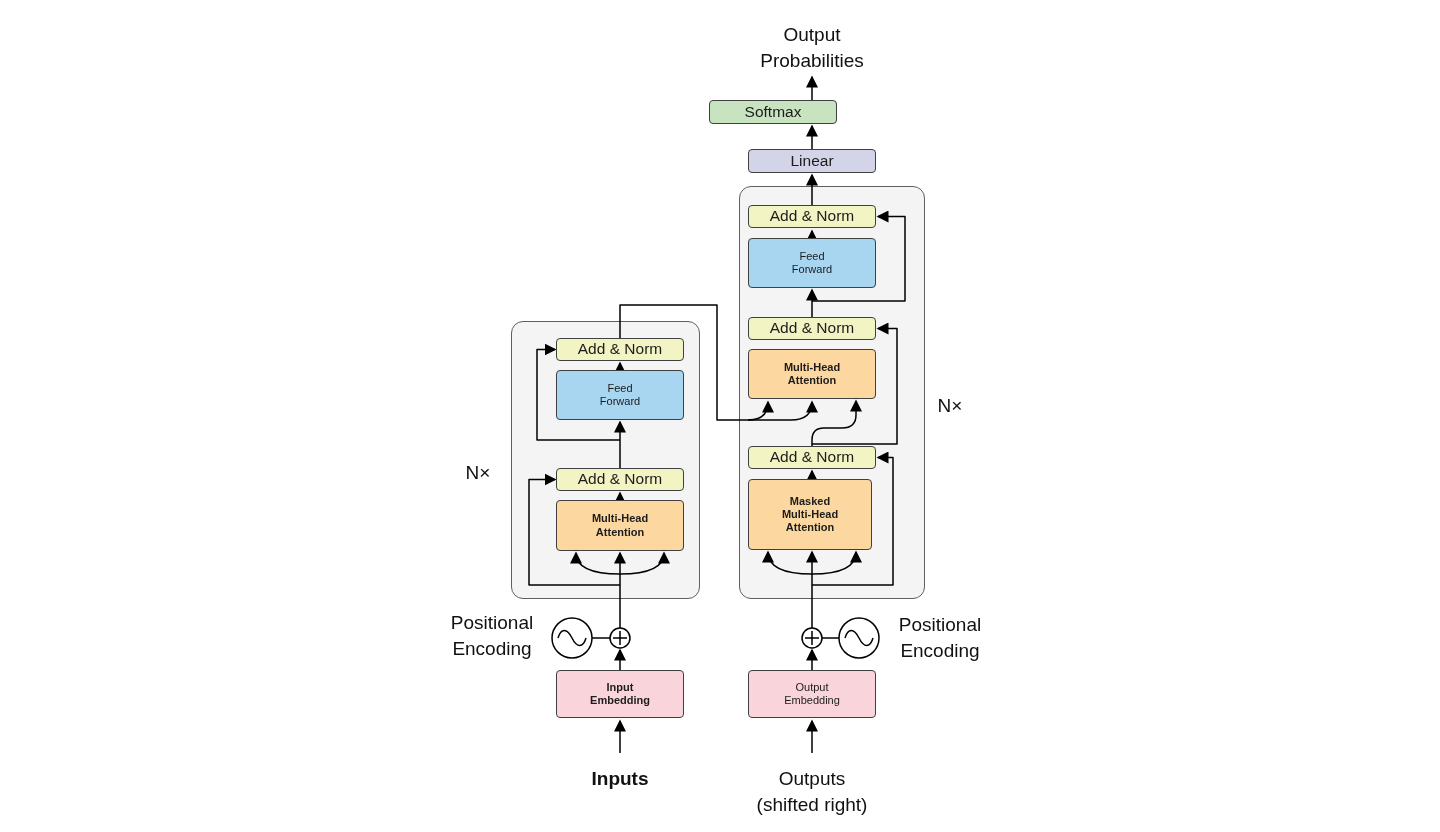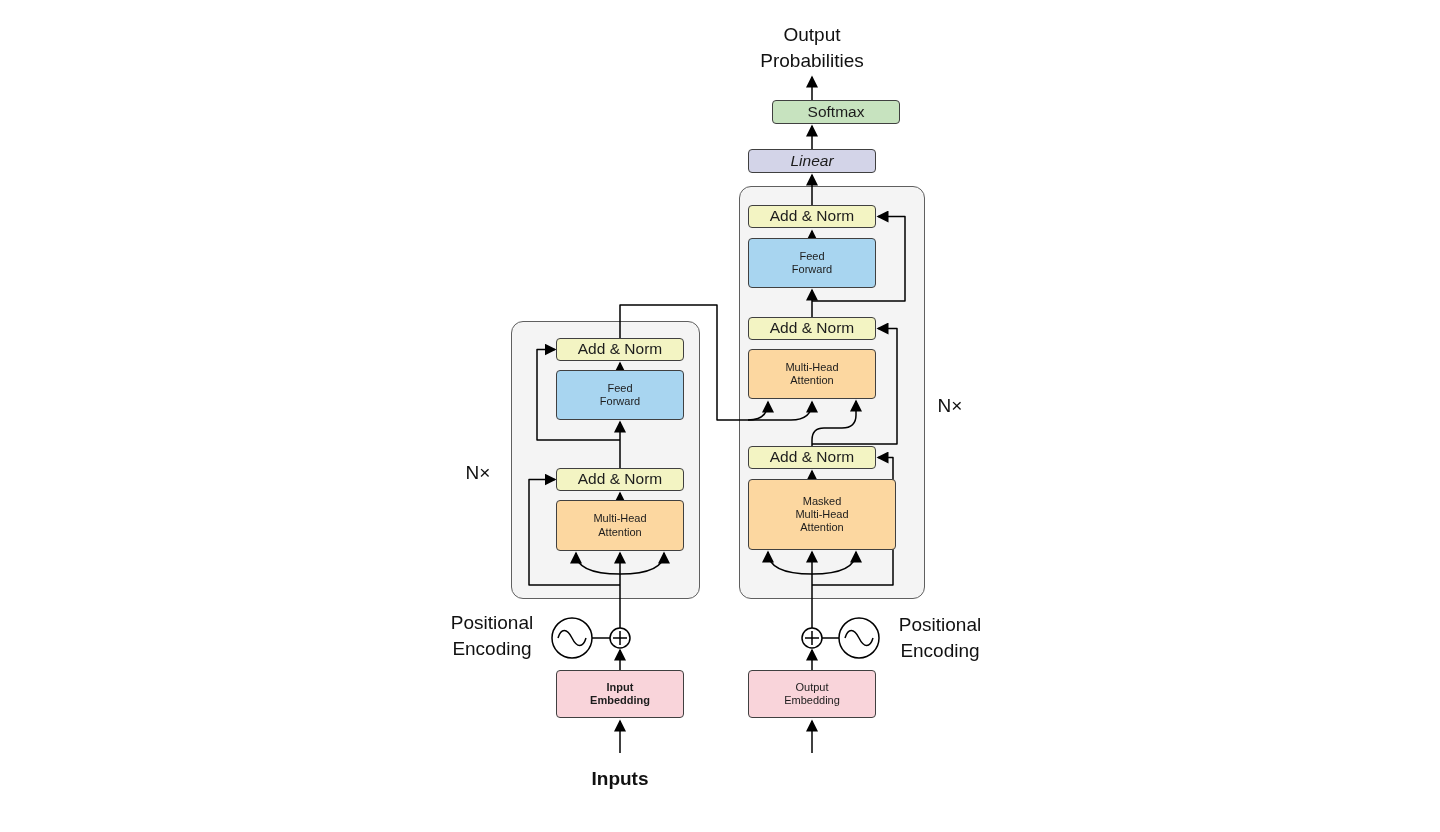--- a/index.html
+++ b/index.html
@@ -30,23 +30,23 @@
     white-space: pre-line;
     border: 1px solid var(--box-border, #404040);
     border-radius: 4px;
     font-size: 11px;
     line-height: 1.2;
     color: #1c1c1c;
   }
   .box.small { font-size: 15.5px; }
   .addnorm { background: var(--add-norm, #f3f4c3); }
   .ff      { background: var(--feed-forward, #a8d5f0); }
-  .attn    { background: var(--attention, #fcd7a0); }
+  .attn    { background: var(--attention, #fcd7a0); font-weight: bold; }
   .softmax { background: var(--softmax, #c7e3bf); }
-  .linear  { background: var(--linear, #d3d4e8); font-style: italic; }
+  .linear  { background: var(--linear, #d3d4e8); }
   .embed   { background: var(--embedding, #f9d4da); }
   .lbl {
     position: absolute;
     z-index: 3;
     text-align: center;
     white-space: pre-line;
     font-size: 19px;
     line-height: 1.38;
     color: #111111;
   }
@@ -106,49 +106,51 @@
       <circle cx="620" cy="638" r="10" fill="#fff"></circle>
       <path d="M 613 638 L 627 638 M 620 631 L 620 645"></path>
 
       <circle cx="812" cy="638" r="10" fill="#fff"></circle>
       <path d="M 805 638 L 819 638 M 812 631 L 812 645"></path>
       <circle cx="859" cy="638" r="20" fill="#fff"></circle>
       <path d="M 845 638 C 848 628 854 628 859 638 C 864 648 870 648 873 638"></path>
     </g>
   </svg>
 
-  <div class="box softmax small" style="left:772px; top:100px; width:128px; height:24px;">Softmax</div>
+  <div class="box softmax small" style="left:709px; top:100px; width:128px; height:24px;">Softmax</div>
   <div class="box linear small" style="left:748px; top:149px; width:128px; height:24px;">Linear</div>
 
   <div class="box addnorm small" style="left:748px; top:205px; width:128px; height:23px;">Add &amp; Norm</div>
   <div class="box ff" style="left:748px; top:238px; width:128px; height:50px;">Feed
 Forward</div>
   <div class="box addnorm small" style="left:748px; top:317px; width:128px; height:23px;">Add &amp; Norm</div>
   <div class="box attn" style="left:748px; top:349px; width:128px; height:50px;">Multi-Head
 Attention</div>
   <div class="box addnorm small" style="left:748px; top:446px; width:128px; height:23px;">Add &amp; Norm</div>
-  <div class="box attn" style="left:748px; top:479px; width:148px; height:71px;">Masked
+  <div class="box attn" style="left:748px; top:479px; width:124px; height:71px;">Masked
 Multi-Head
 Attention</div>
 
   <div class="box addnorm small" style="left:556px; top:338px; width:128px; height:23px;">Add &amp; Norm</div>
   <div class="box ff" style="left:556px; top:370px; width:128px; height:50px;">Feed
 Forward</div>
   <div class="box addnorm small" style="left:556px; top:468px; width:128px; height:23px;">Add &amp; Norm</div>
   <div class="box attn" style="left:556px; top:500px; width:128px; height:51px;">Multi-Head
 Attention</div>
 
   <div class="box embed" style="left:556px; top:670px; width:128px; height:48px;font-weight:bold;">Input
 Embedding</div>
   <div class="box embed" style="left:748px; top:670px; width:128px; height:48px;">Output
 Embedding</div>
 
   <div class="lbl" style="left:712px; top:22px; width:200px;">Output
 Probabilities</div>
   <div class="lbl" style="left:550px; top:766px; width:140px;font-weight:bold;">Inputs</div>
+  <div class="lbl" style="left:712px; top:766px; width:200px;">Outputs
+(shifted right)</div>
   <div class="lbl" style="left:428px; top:610px; width:128px;">Positional
 Encoding</div>
   <div class="lbl" style="left:876px; top:612px; width:128px;">Positional
 Encoding</div>
   <div class="lbl" style="left:450px; top:460px; width:56px;">N×</div>
   <div class="lbl" style="left:922px; top:393px; width:56px;">N×</div>
 
 </div>
 
 </body></html>

